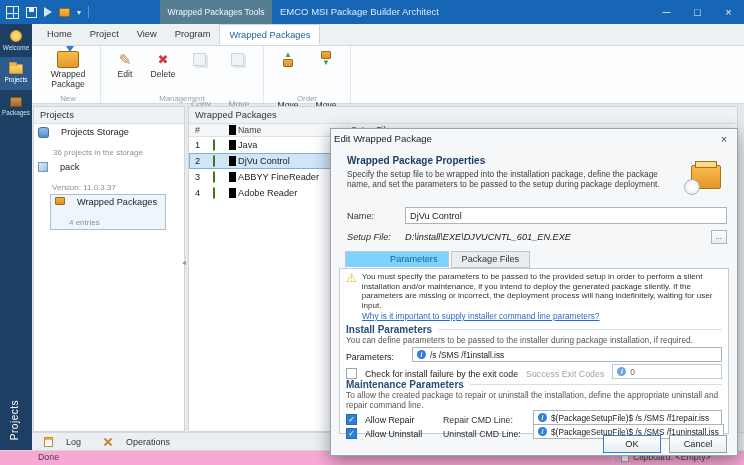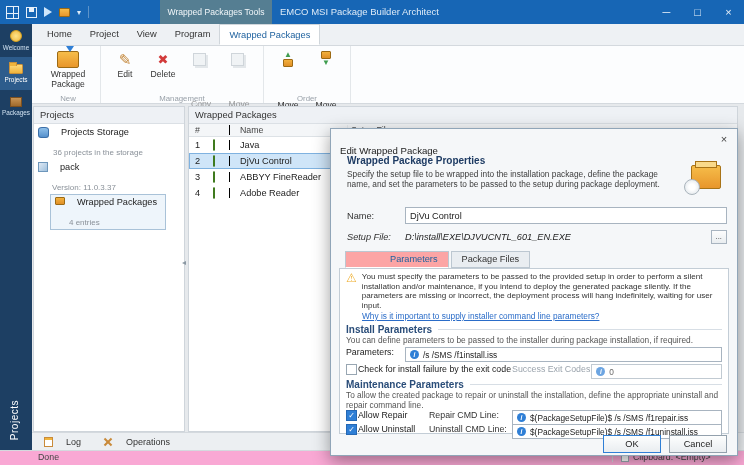--- a/index.html
+++ b/index.html
@@ -77,21 +77,21 @@
   .tlabel { font-size:9.2px; color:#222; line-height:10px;margin-left:8px; }
   .tsub { font-size:8px; color:#8a9199; line-height:9px; margin-top:11px; }
   .ic-db { width:11px; height:11px; background:linear-gradient(#8fc0ea,#5590cc); border:1px solid #3a6ea8; border-radius:4px 4px 3px 3px/3px; flex:none; }
   .ic-cube { width:10px; height:10px; background:linear-gradient(135deg,#dfe9f4,#9fc0dd); border:1px solid #6d96bb; flex:none; }
   .tsel { margin-left:16px; border:1px solid #a9c2d8; background:#eef5fb; display:inline-flex; gap:4px; padding:2px 8px 2px 4px; align-items:flex-start; }
 
   .colhead { position:relative; display:flex; height:13px; background:#f4f6f8; border-bottom:1px solid #dde2e6;
              font-size:8.8px; color:#444; align-items:center; }
   .c-num { width:24px; padding-left:6px; }
   .c-ic { width:16px; }
-  .c-name { width:118px; border-left:1px solid #000000; padding-left:10px; }
+  .c-name { width:118px; border-left:7px solid #000000; padding-left:2px; }
   .c-file { flex:1; border-left:1px solid #e6eaee; padding-left:3px; }
   .sortmark { position:absolute; right:8px; top:2px; font-size:7px; color:#9aa3ac; }
   .trow { display:flex; height:16px; align-items:center; font-size:9.2px; color:#222; }
   .trow.sel { background:#cfe5f8; box-shadow:inset 0 0 0 1px #7fb2e0; }
   .grn10 { width:10px; height:9px; background:linear-gradient(#8cc63f,#5a9e2f); border:1px solid #3f7a1e; border-radius:1px; }
   .split-arrow { position:absolute; left:182px; top:258px; font-size:8px; color:#8a97a2; }
 
   
   .bottom-tabs { position:absolute; left:32px; right:0; bottom:15px; height:18px; background:#eceff2;
                  border-top:1px solid #d4d9de; display:flex; align-items:center; gap:6px; padding-left:4px; }
@@ -104,51 +104,51 @@
   .ic-ops::after { transform:rotate(-45deg); }
   .statusbar { position:absolute; left:0; right:0; bottom:0; height:15px; background:#f9a8d4; border-top:1px solid #d4d9de;
                font-size:8.8px; color:#444; }
   .sb-left { position:absolute; left:38px; top:1px; }
   .sb-clip { position:absolute; left:612px; top:1px; display:flex; gap:4px; align-items:center; border-left:1px solid #d4d9de; padding-left:8px; }
   .ic-clip { width:8px; height:10px; background:#fff; border:1px solid #9aa6b0; box-shadow:inset 0 2px 0 #c6cdd3; }
 
   
   .dialog { position:absolute; left:330px; top:128px; width:408px; height:328px; background:#f5f7f9;
             border:1px solid #90a5b8; box-shadow:0 5px 16px rgba(0,0,0,.38); z-index:10; }
-  .dlg-title { position:absolute; left:0; top:12px; right:0; height:20px; line-height:20px; padding-left:9px;
+  .dlg-title { position:absolute; left:0; top:0; right:0; height:20px; line-height:20px; padding-left:3px;
                font-size:9.6px; color:#222; }
   .dlg-x { position:absolute; right:4px; top:2px; width:18px; height:16px; display:flex; align-items:center; justify-content:center;
            font-size:11px; color:#444; }
   .dlg-h1 { position:absolute; left:16px; top:26px; font-size:10px; font-weight:bold; color:#1f3c64; }
   .dlg-desc { position:absolute; left:16px; top:40px; right:58px; font-size:8.3px; line-height:10px; color:#3c3c3c; }
   .dlgpkg { position:absolute; right:16px; top:36px; width:30px; height:24px; background:linear-gradient(#f6bd4a,#e8962b);
             border:1px solid #a87317; border-radius:2px; }
   .dlgpkg::before { content:""; position:absolute; left:3px; top:-5px; right:3px; height:5px; background:#f9d98a; border:1px solid #a87317; }
   .dlgpkg::after { content:""; position:absolute; left:-8px; bottom:-7px; width:14px; height:14px; border-radius:50%;
             background:radial-gradient(#ffffff 30%,#d9e0e6); border:1px solid #aab4bc; }
   .drow { position:absolute; left:16px; right:10px; display:flex; align-items:center; font-size:9.2px; }
   .drow .dlab { width:58px; color:#333; }
   .tin { flex:1; height:17px; border:1px solid #a8b4c0; background:#fff; font-size:9.2px; padding:1px 4px;
          font-family:"Liberation Sans","DejaVu Sans",sans-serif; color:#222; }
   .setupval { flex:1; color:#222; }
   .browse { width:16px; height:14px; border:1px solid #a8b4c0; background:linear-gradient(#fdfdfd,#e9edf0);
             font-size:8px; text-align:center; line-height:12px; color:#333; }
   .dtabs { position:absolute; left:14px; top:122px; display:flex; }
   .dtab { padding:2px 10px 3px; font-size:9.2px; border:1px solid #bcc7d1; background:#e9edf1; color:#333; margin-right:2px; }
-  .dtab.active { background:#fca5a5; border-bottom-color:#fff; color:#1f629f; position:relative; z-index:2;padding-left:44px; }
+  .dtab.active { background:#7dd3fc; border-bottom-color:#fff; color:#1f629f; position:relative; z-index:2;padding-left:44px; }
   .dframe { position:absolute; left:8px; right:8px; top:139px; height:166px; background:#fff; border:1px solid #c3cdd6; }
   .f-abs { position:absolute; left:6px; right:6px; }
   .warnrow { top:3px; display:flex; gap:5px; }
   .warn-ic { color:#eead2b; font-size:12px; line-height:12px; flex:none; }
   .warntxt { font-size:8.1px; line-height:9.6px; color:#333; }
   .dlink { top:42px; left:22px; font-size:8.3px; color:#2a6cc8; text-decoration:underline; }
   .dsec { display:flex; align-items:center; font-size:10px; font-weight:bold; color:#2a4d79; }
   .dsec::after { content:""; flex:1; height:1px; background:#d7dee5; margin-left:6px; }
   .sdesc { font-size:8.3px; color:#555; line-height:9.5px; }
-  .frow { display:flex; align-items:flex-start; gap:1px; font-size:8.8px; }
+  .frow { display:flex; align-items:flex-end; gap:8px; font-size:8.8px; }
   .fld { flex:1; display:flex; align-items:center; gap:4px; border:1px solid #a8b4c0; background:#fff; height:15px; padding:0 4px; font-size:8.3px; color:#222; }
   .fldval { white-space:nowrap; overflow:hidden; }
   .ii { flex:none; width:9px; height:9px; border-radius:50%; background:#2f7fd6; color:#fff; font-size:6.5px; font-weight:bold;
         font-style:italic; display:inline-flex; align-items:center; justify-content:center; }
   .cb { flex:none; width:11px; height:11px; border:1px solid #98a6b2; background:#fff; display:inline-flex;
         align-items:center; justify-content:center; font-size:8px; color:#fff; }
   .cb.on { background:#2f7fd6; border-color:#2568b4; }
   .graylbl { color:#9aa3ac; }
   .minifld { width:48px; opacity:.7; }
   .cmdlab { width:82px; flex:none; color:#333; }

